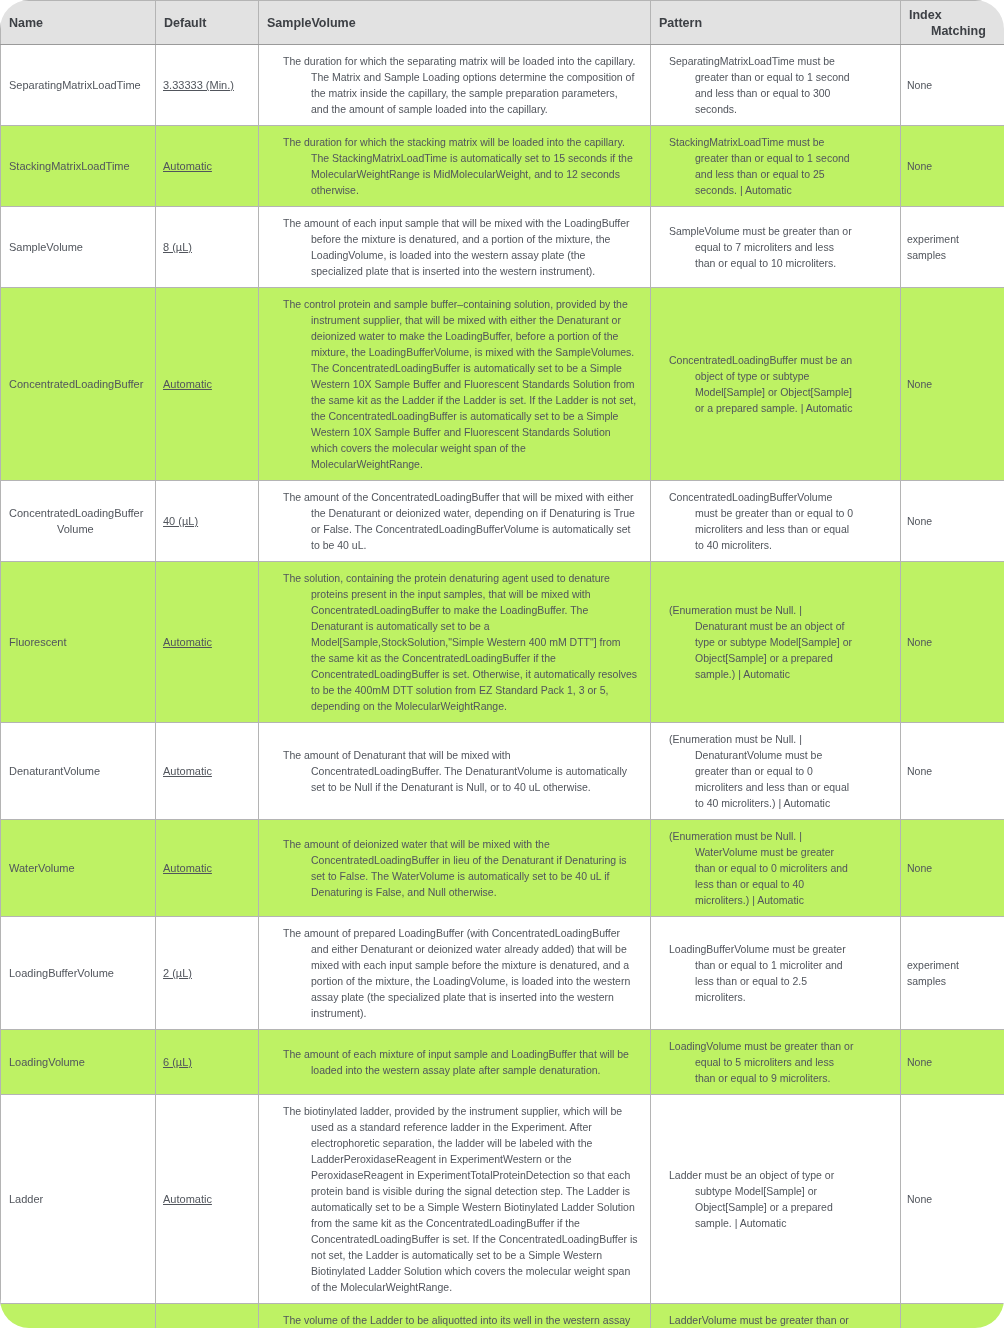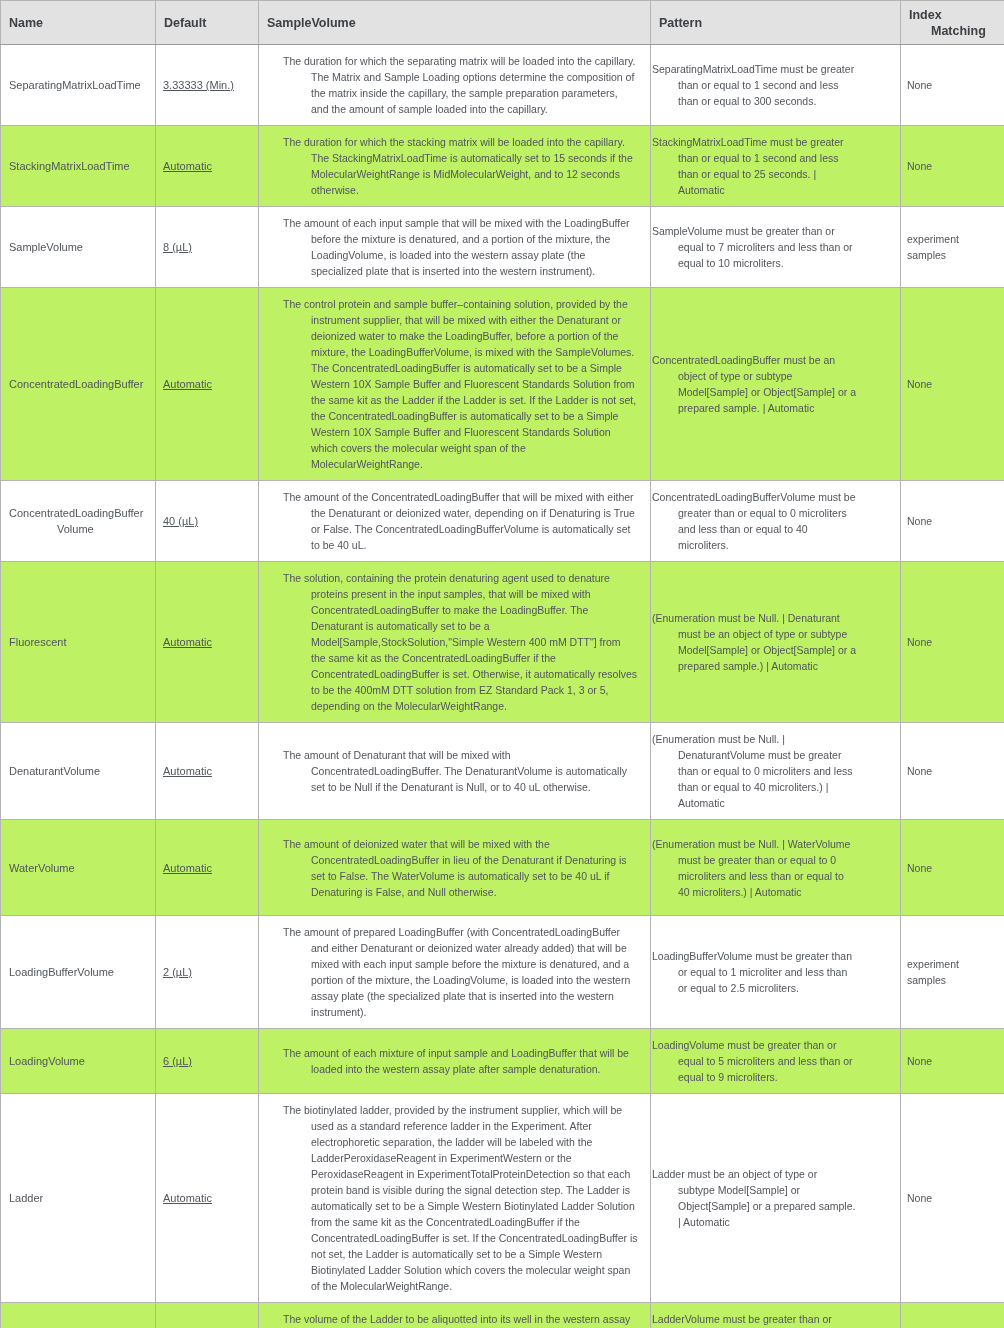--- a/index.html
+++ b/index.html
@@ -7,20 +7,21 @@
     padding: 0;
     background: #ffffff;
     width: 1004px;
     font-family: "Liberation Sans", sans-serif;
   }
   .page {
     width: 1004px;
     height: 1328px;
     overflow: hidden;
     position: relative;
+    border-radius: 29px;
   }
   table.options {
     width: 1004px;
     border-collapse: collapse;
     table-layout: fixed;
     border-top: 1px solid #a6a6a6;
     border-left: 1px solid #a6a6a6;
     border-right: 1px solid #a6a6a6;
     border-bottom: 2px solid #7d7d7d;
   }
@@ -63,21 +64,21 @@
   td.c-def {
     font-size: 11px;
     padding: 6px 4px 6px 7px;
     text-decoration: underline;
   }
   td.c-desc {
     padding: 8px 12px 8px 52px;
     text-indent: -28px;
   }
   td.c-pat {
-    padding: 8px 44px 8px 27px;
+    padding: 8px 44px 8px 44px;
     text-indent: -26px;
   }
   td.c-idx {
     padding: 6px 4px 6px 6px;
   }
   
   tr.h79  { height: 79px; }
   tr.h56  { height: 56px; }
   tr.h78  { height: 78px; }
   tr.h174 { height: 174px; }

